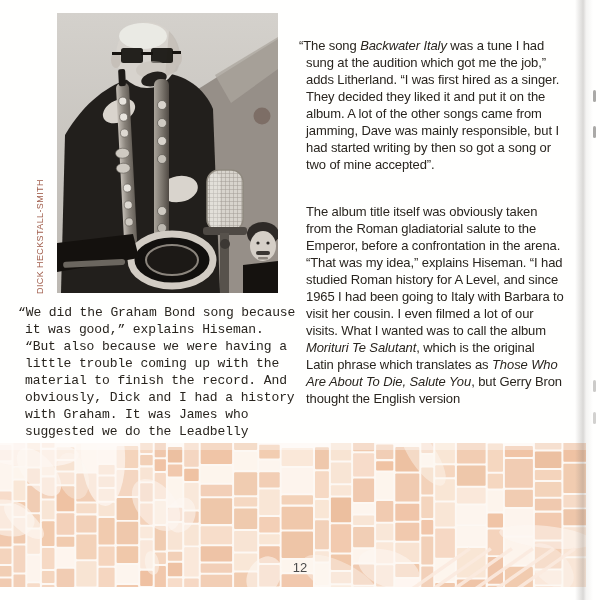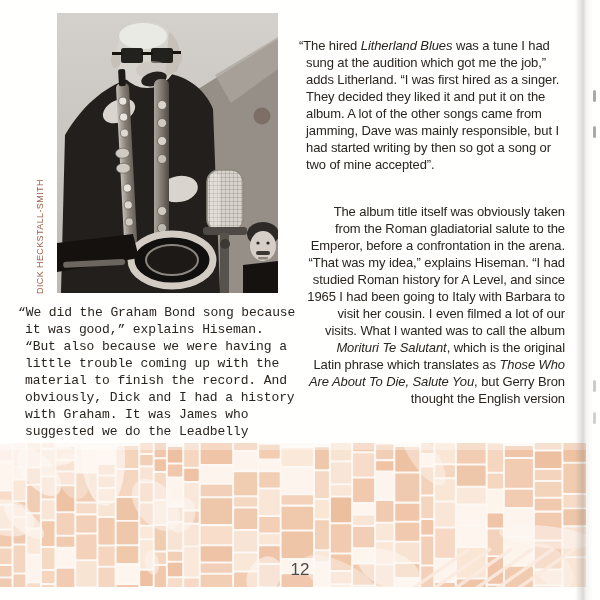--- a/index.html
+++ b/index.html
@@ -20,26 +20,26 @@
     position:absolute;left:35px;top:294px;width:134px;height:14px;
     transform:rotate(-90deg);transform-origin:0 0;
     font-size:9px;letter-spacing:.4px;color:var(--caption);
     white-space:nowrap;font-weight:400;
   }
   .col{font-size:13px;line-height:17px;letter-spacing:-0.1px;}
   .col p{margin:0;padding-left:7px;}
   .col p.hangquote{text-indent:-7px;}
   .col-left{position:absolute;left:18px;top:304px;width:278px;font-family:Liberation Mono, monospace;}
   .col-right{position:absolute;left:299px;top:37px;width:266px;}
-  .col-right .p2{margin-top:30px;text-align:right;}
+  .col-right .p2{margin-top:30px;}
   .mosaic{position:absolute;left:0;top:443px;width:586px;height:144px;}
   .mosaic svg{display:block;width:586px;height:144px;}
   .page-number{
     position:absolute;left:283px;top:560px;width:34px;text-align:center;
-    font-size:17px;color:var(--page-number);letter-spacing:0px;
+    font-size:13px;color:var(--page-number);letter-spacing:0px;
   }
   .edge-shadow{
     position:absolute;left:575px;top:0;width:18px;height:600px;pointer-events:none;
     background:linear-gradient(to right,rgba(120,115,110,0) 0%,rgba(120,115,110,0.28) 45%,rgba(160,155,150,0.12) 62%,rgba(255,255,255,0) 100%);
   }
   .staple{
     position:absolute;left:593px;width:3px;height:12px;border-radius:2px;background:#8e8c8a;
   }
   .staple.s1{top:90px;opacity:.75}
   .staple.s2{top:126px;opacity:.75}
@@ -157,21 +157,21 @@
     </svg>
   </div>
 
   <div class="vcaption">DICK HECKSTALL-SMITH</div>
 
   <div class="col col-left">
     <p class="hangquote"><span>“We did the Graham Bond song because it was good,” explains Hiseman. “But also because we were having a little trouble coming up with the material to finish the record. And obviously, Dick and I had a history with Graham. It was James who suggested we do the Leadbelly song.”</span></p>
   </div>
 
   <div class="col col-right">
-    <p class="hangquote p1"><span>“The hired </span><i>Litherland Blues</i><span> was a tune I had sung at the audition which got me the job,” adds Litherland. “I was first hired as a singer. They decided they liked it and put it on the album. A lot of the other songs came from jamming, Dave was mainly responsible, but I had started writing by then so got a song or two of mine accepted”.</span></p>
+    <p class="hangquote p1"><span>“The song </span><i>Backwater Italy</i><span> was a tune I had sung at the audition which got me the job,” adds Litherland. “I was first hired as a singer. They decided they liked it and put it on the album. A lot of the other songs came from jamming, Dave was mainly responsible, but I had started writing by then so got a song or two of mine accepted”.</span></p>
     <p class="p2"><span>The album title itself was obviously taken from the Roman gladiatorial salute to the Emperor, before a confrontation in the arena. “That was my idea,” explains Hiseman. “I had studied Roman history for A Level, and since 1965 I had been going to Italy with Barbara to visit her cousin. I even filmed a lot of our visits. What I wanted was to call the album </span><i>Morituri Te Salutant</i><span>, which is the original Latin phrase which translates as </span><i>Those Who Are About To Die, Salute You</i><span>, but Gerry Bron thought the English version</span></p>
   </div>
 
   <div class="mosaic">
     <svg id="mosaic-svg" viewBox="0 0 586 144" xmlns="http://www.w3.org/2000/svg">
         <rect width="586" height="144" fill="#fdf8f3"></rect>
         <rect x="-3.0" y="2.1" width="14.5" height="15.1" rx="1" fill="#f8e3d2" opacity="0.83"></rect>
         <rect x="-3.0" y="19.2" width="14.5" height="27.4" rx="1" fill="#fdf4ec" opacity="0.85"></rect>
         <rect x="-3.0" y="48.6" width="14.5" height="12.1" rx="1" fill="#f4d3bb" opacity="0.74"></rect>
         <rect x="-3.0" y="62.7" width="14.5" height="22.8" rx="1" fill="#f4d3bb" opacity="0.87"></rect>

